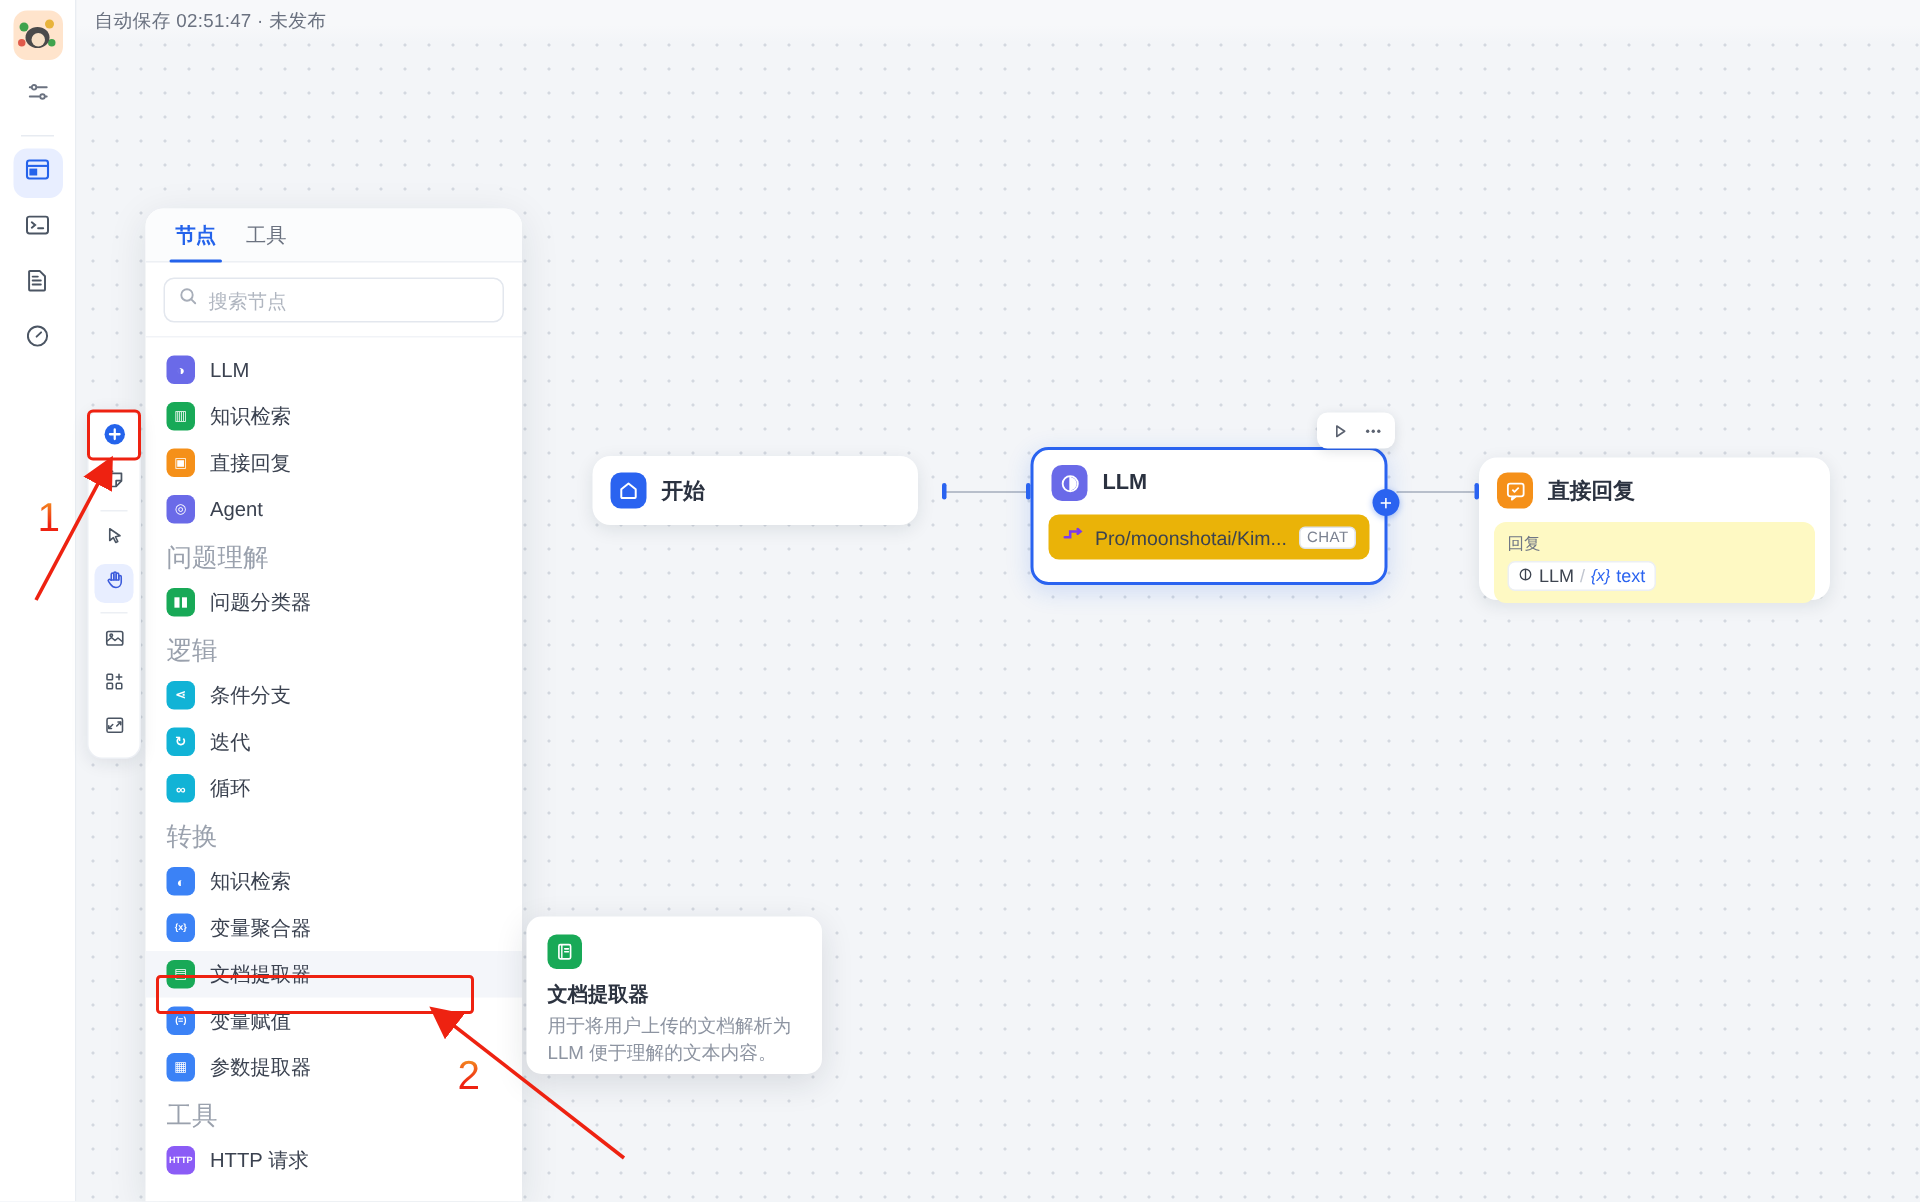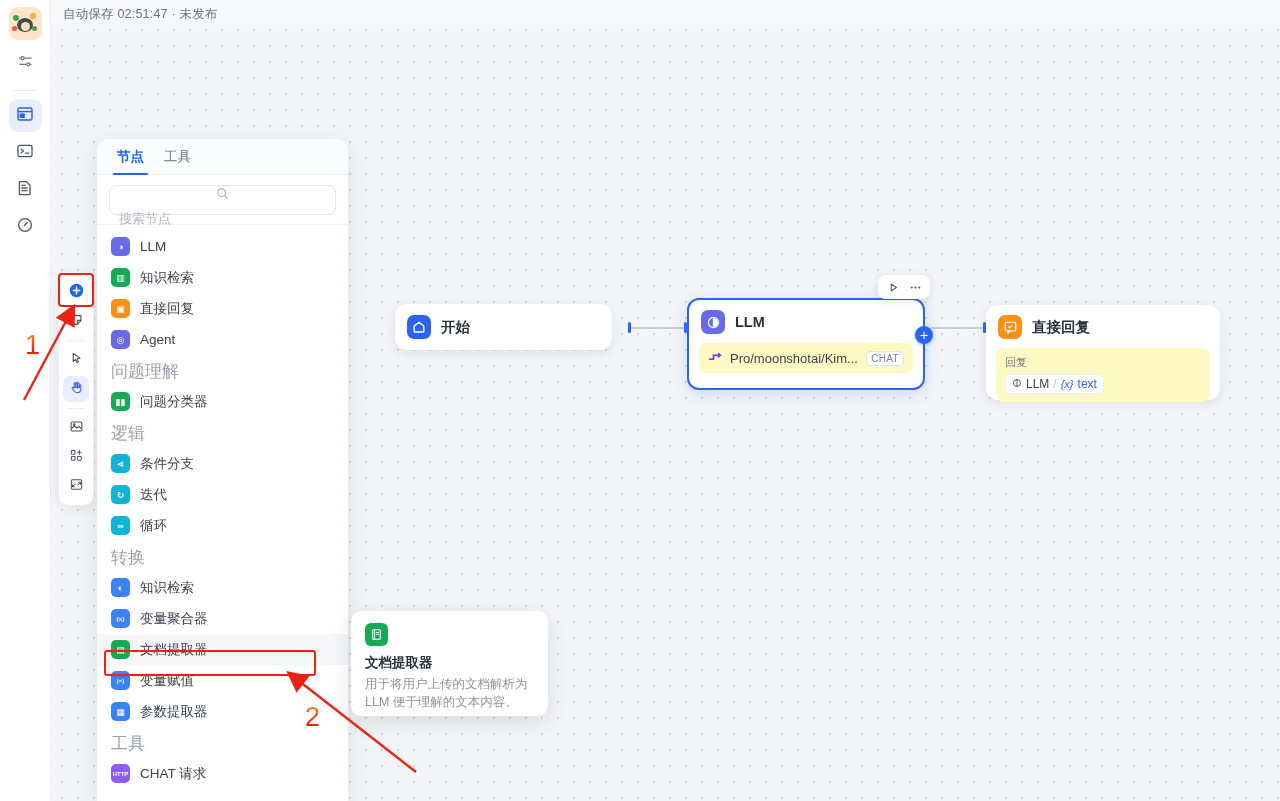--- a/index.html
+++ b/index.html
@@ -107,21 +107,20 @@
   .panel-tab.active { color: #2463eb; font-weight: 600; }
   .panel-tab.active::after {
     content:""; position:absolute; left:6px; right:6px; bottom:-1px; height:2px;
     background:#2463eb; border-radius: 2px;
   }
   .search-wrap { padding: 10px 12px 9px; border-bottom: 1px solid #f1f3f7; }
   .search-box {
     height: 30px; border: 1px solid #e3e7ee; border-radius: 7px;
     display: flex; align-items: center; gap: 7px; padding: 0 9px;
     background: #fff;
-    flex-direction: column;
   }
   .search-box input {
     border: none; outline: none; font-size: 13px; color: #374151;
     width: 100%; background: transparent;
     font-family: "Liberation Sans", "DejaVu Sans", sans-serif;
   }
   .search-box input::placeholder { color: #b0b6c0; }
 
   .node-list { flex: 1; overflow: hidden; padding: 6px 0 0; }
   .group-label {
@@ -180,21 +179,21 @@
 
   #node-start { left: 395px; top: 304px; width: 217px; height: 46px; }
   #node-start .node-head { padding: 11px 12px; }
 
   #node-llm {
     left: 687px; top: 298px; width: 238px; height: 92px;
     border: 2px solid #2a63f0; box-shadow: 0 4px 16px rgba(36,99,235,.18);
   }
   .model-row {
     margin: 0 10px 10px; height: 30px; border-radius: 7px;
-    background: #fef9c3; display:flex; align-items:center; gap: 8px;
+    background: #eab308; display:flex; align-items:center; gap: 8px;
     padding: 0 9px;
   }
   .model-name { font-size: 13px; color: #3c4350; flex:1; white-space: nowrap; overflow:hidden; }
   .chat-badge {
     font-size: 10px; color:#7b8291; border:1px solid #dfe3ea; border-radius: 4px;
     padding: 1px 4px; background: #fff; letter-spacing: .3px;
   }
   .plus-handle {
     position: absolute; right: -10px; top: 26px;
     width: 18px; height: 18px; border-radius: 50%;
@@ -544,21 +543,21 @@
           <span class="node-icon" style="background: rgb(59, 130, 246); font-size: 6px;">(=)</span>
           <span class="node-name">变量赋值</span>
         </div>
         <div class="node-item">
           <span class="node-icon" style="background: rgb(59, 130, 246); font-size: 9px;">▦</span>
           <span class="node-name">参数提取器</span>
         </div>
         <div class="group-label">工具</div>
         <div class="node-item">
           <span class="node-icon" style="background: rgb(139, 92, 246); font-size: 6px;">HTTP</span>
-          <span class="node-name">CHAT 请求</span>
+          <span class="node-name">HTTP 请求</span>
         </div>
       </div>
   </div>
 
   <div class="red-box-item"></div>
   <div class="red-box-tool"></div>
 
   <div class="tipcard">
     <div class="tip-icon">
       <svg width="13" height="13" viewBox="0 0 16 16" fill="none" stroke="#fff" stroke-width="1.35" stroke-linejoin="round">

